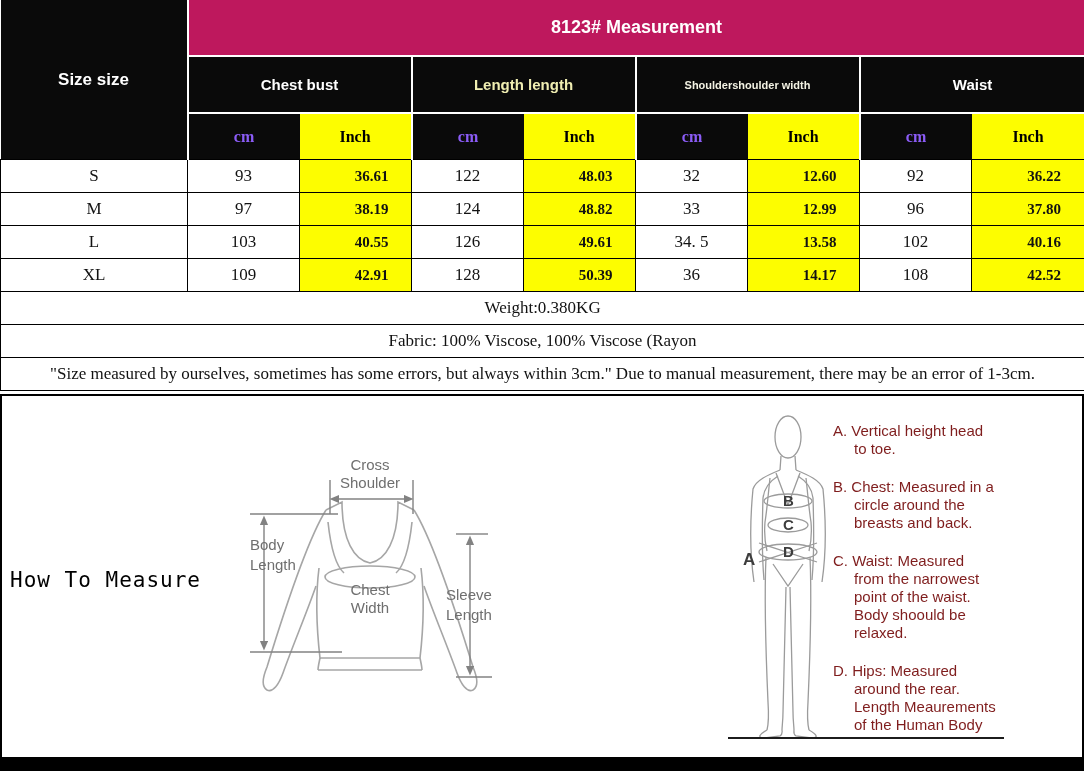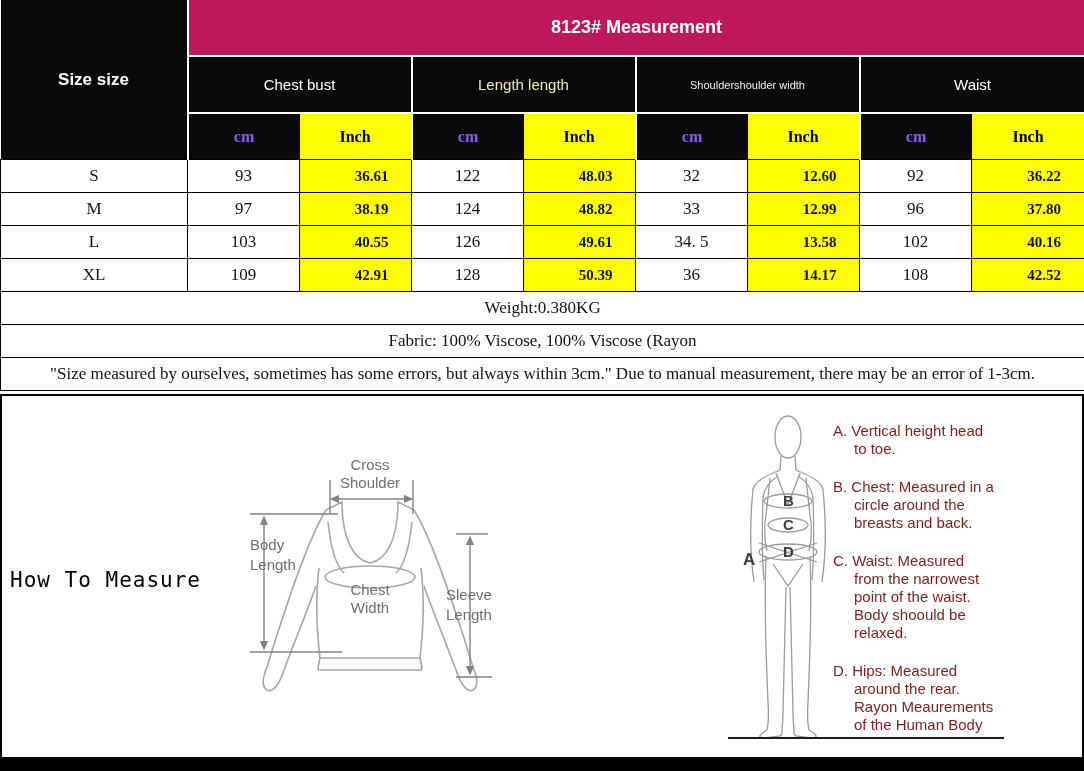--- a/index.html
+++ b/index.html
@@ -7,21 +7,21 @@
           font-family:"Liberation Sans", sans-serif; overflow:hidden; }
 
   
   table.size-table { border-collapse:collapse; table-layout:fixed; width:1084px; }
   .size-table th, .size-table td { padding:0; text-align:center; vertical-align:middle; overflow:hidden; }
 
   .size-cell  { background:#0a0a0a; color:#fff; font-size:17px; font-weight:700;
                 border-right:2px solid #fff; }
   .title-cell { background:#be185d; color:#fff; font-size:18px; font-weight:700;
                 height:55px; border-bottom:2px solid #fff; }
-  .group-cell { background:#0a0a0a; font-weight:400; font-size:15px; height:55px;
+  .group-cell { background:#0a0a0a; font-weight:700; font-size:15px; height:55px;
                 border-bottom:2px solid #fff; border-left:2px solid #fff; }
   .group-chest, .group-waist { color:#ffffff; }
   .group-length   { color:#f0eeb2; }
   .group-shoulder { color:#f3f2e3; font-size:11px; }
 
   .unit-cm   { background:#0a0a0a; color:#8b5cf6; font-family:"Liberation Serif", serif;
                font-weight:700; font-size:16px; height:45px; border-left:2px solid #fff; }
   .unit-inch { background:#fdfd00; color:#000; font-family:"Liberation Serif", serif;
                font-weight:700; font-size:16px; height:45px; }
 
@@ -232,21 +232,21 @@
         <div class="instr-item">
           <div>C. Waist: Measured</div>
           <div class="cont">from the narrowest</div>
           <div class="cont">point of the waist.</div>
           <div class="cont">Body shoould be</div>
           <div class="cont">relaxed.</div>
         </div>
         <div class="instr-item">
           <div>D. Hips: Measured</div>
           <div class="cont">around the rear.</div>
-          <div class="cont">Rayon Meaurements</div>
+          <div class="cont">Length Meaurements</div>
           <div class="cont">of the Human Body</div>
         </div>
       </div>
     <div class="figure-underline"></div>
   </div>
 
   <div class="bottom-bar"></div>
 </div>
 
 </body></html>

